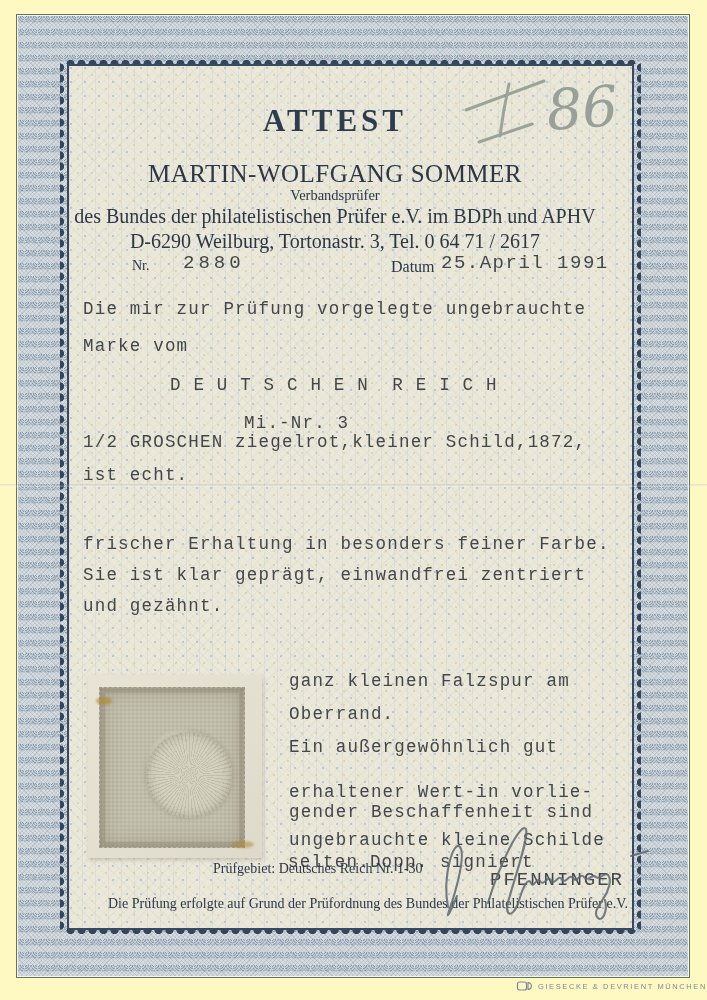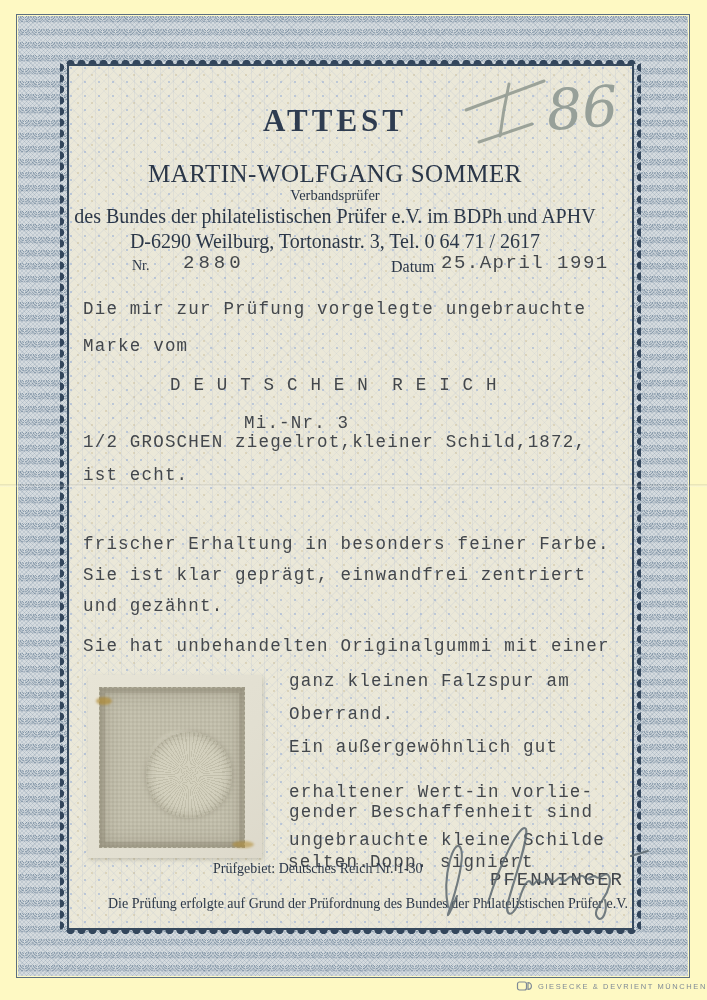--- a/index.html
+++ b/index.html
@@ -121,21 +121,20 @@
 
   <div class="abs mono" style="left:83px;top:299px;">Die mir zur Prüfung vorgelegte ungebrauchte</div>
   <div class="abs mono" style="left:83px;top:336px;">Marke vom</div>
   <div class="abs mono" style="left:170px;top:375px;">D E U T S C H E N  R E I C H</div>
   <div class="abs mono" style="left:244px;top:396px;margin-top:17px;">Mi.-Nr. 3</div>
   <div class="abs mono" style="left:83px;top:432px;">1/2 GROSCHEN ziegelrot,kleiner Schild,1872,</div>
   <div class="abs mono" style="left:83px;top:465px;">ist echt.</div>
   <div class="abs mono" style="left:83px;top:534px;">frischer Erhaltung in besonders feiner Farbe.</div>
   <div class="abs mono" style="left:83px;top:565px;">Sie ist klar geprägt, einwandfrei zentriert</div>
   <div class="abs mono" style="left:83px;top:596px;">und gezähnt.</div>
-  <div class="abs mono" style="left:83px;top:636px;">Sie hat unbehandelten Originalgummi mit einer</div>
 
   <div class="mount">
     <div class="stamp">
       <div class="stamp-circle"></div>
     </div>
     <div class="stain" style="left:8px;top:22px;width:16px;height:8px;background:rgba(176,138,48,.65);"></div>
     <div class="stain" style="left:144px;top:166px;width:22px;height:7px;background:rgba(176,138,48,.55);"></div>
   </div>
 
   <div class="abs mono" style="left:289px;top:671px;">ganz kleinen Falzspur am</div>

